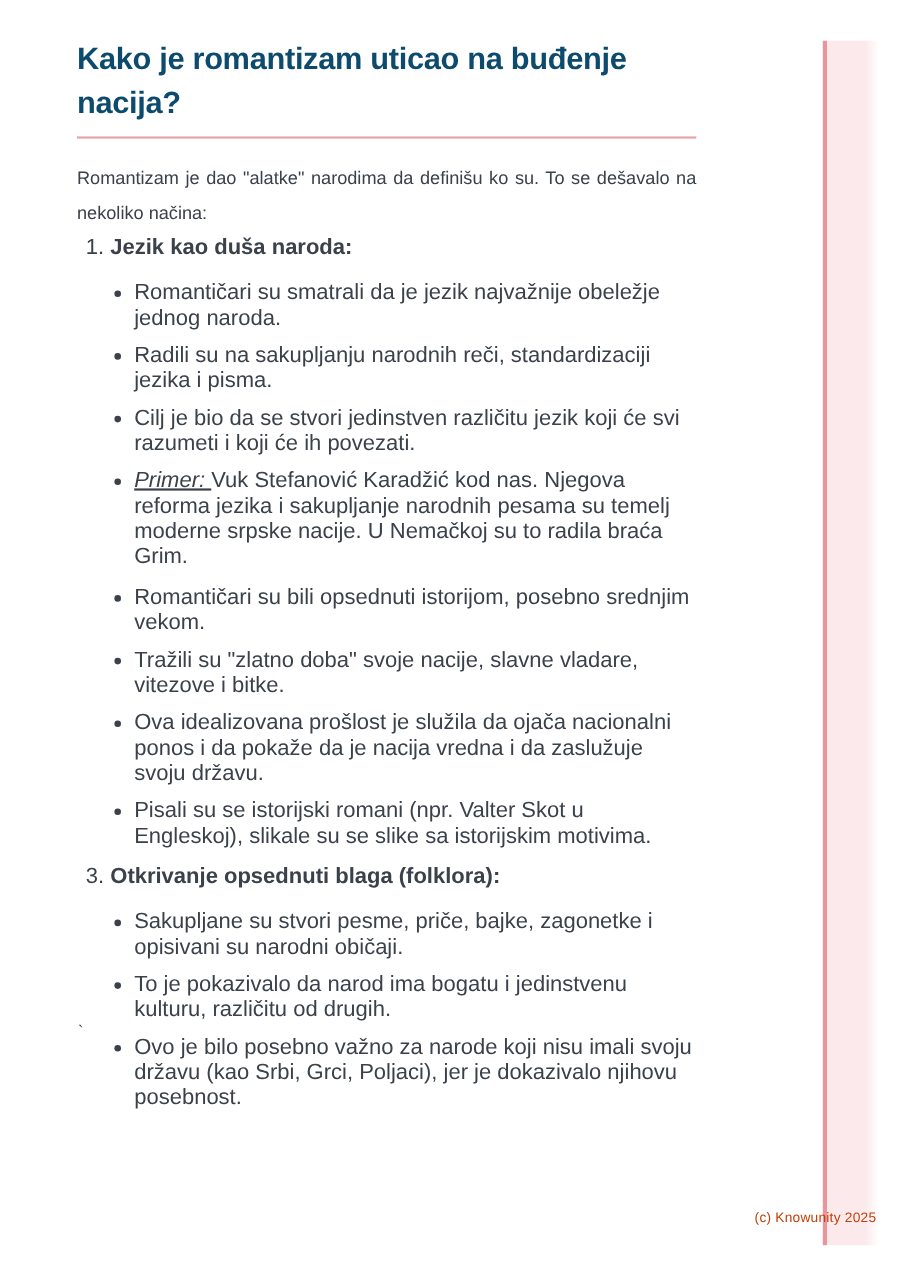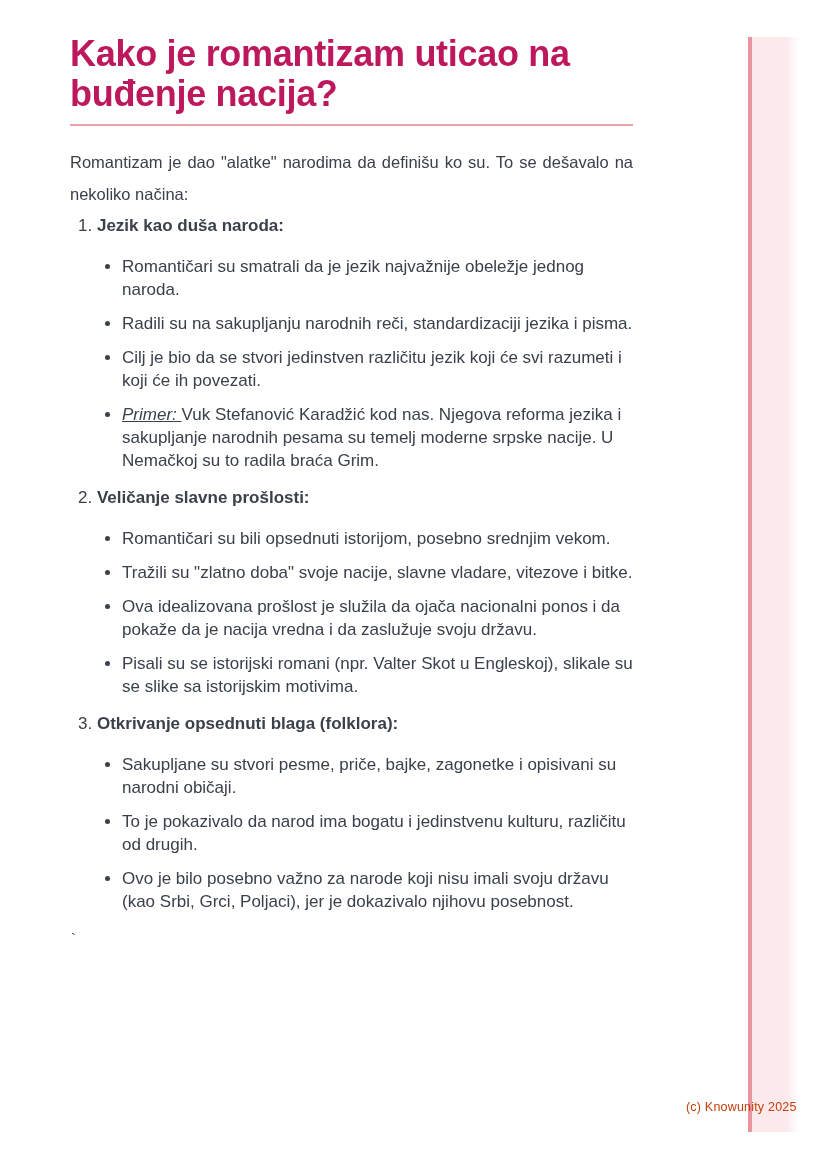--- a/index.html
+++ b/index.html
@@ -27,45 +27,45 @@
   .content {
     position: absolute;
     left: 70px; top: 34px;
     width: 563px;
     z-index: 2;
   }
 
   h1.page-title {
     width: 585px;
     margin: 0 0 10px 0;
-    font-size: 36px;
+    font-size: 28px;
     line-height: 40px;
     font-weight: 700;
     letter-spacing: -0.3px;
-    color: #be185d;
+    color: #0c4a6e;
   }
 
   .rule {
     height: 2px;
     background: #e7a3aa;
     margin: 0 0 20px 0;
   }
 
   .intro {
     margin: 0 0 4px 0;
     font-size: 16.5px;
     line-height: 32px;
     text-align: justify;
   }
 
   ol.sections {
     list-style: none;
     margin: 0;
     padding: 0 0 0 8px;
-    font-size: 17px;
+    font-size: 20px;
     line-height: 23px;
   }
   ol.sections > li { margin-bottom: 14px; }
 
   .sec-head { margin-bottom: 18px; }
   .sec-num { font-weight: 400; }
   .sec-heading { font-weight: 700; }
 
   ul.bullets {
     list-style: disc;
@@ -122,24 +122,20 @@
       </div>
       <ul class="bullets">
         <li>Romantičari su smatrali da je jezik najvažnije obeležje jednog naroda.</li>
         <li>Radili su na sakupljanju narodnih reči, standardizaciji jezika i pisma.</li>
         <li>Cilj je bio da se stvori jedinstven različitu jezik koji će svi razumeti i koji će ih povezati.</li>
         <li><span class="italic">Primer: </span><span class="bold">Vuk Stefanović Karadžić</span><span class="normal"> kod nas. Njegova reforma jezika i sakupljanje narodnih pesama su temelj moderne srpske nacije. U Nemačkoj su to radila </span><span class="bold">braća Grim</span><span class="normal">.</span></li>
       </ul>
     </li>
 
     <li>
-      <div class="sec-head">
-        <span class="sec-num">2.</span>
-        <span class="sec-heading">Veličanje slavne prošlosti:</span>
-      </div>
       <ul class="bullets">
         <li>Romantičari su bili opsednuti istorijom, posebno srednjim vekom.</li>
         <li>Tražili su "zlatno doba" svoje nacije, slavne vladare, vitezove i bitke.</li>
         <li>Ova idealizovana prošlost je služila da ojača nacionalni ponos i da pokaže da je nacija vredna i da zaslužuje svoju državu.</li>
         <li>Pisali su se istorijski romani (npr. Valter Skot u Engleskoj), slikale su se slike sa istorijskim motivima.</li>
       </ul>
     </li>
 
     <li>
       <div class="sec-head">

